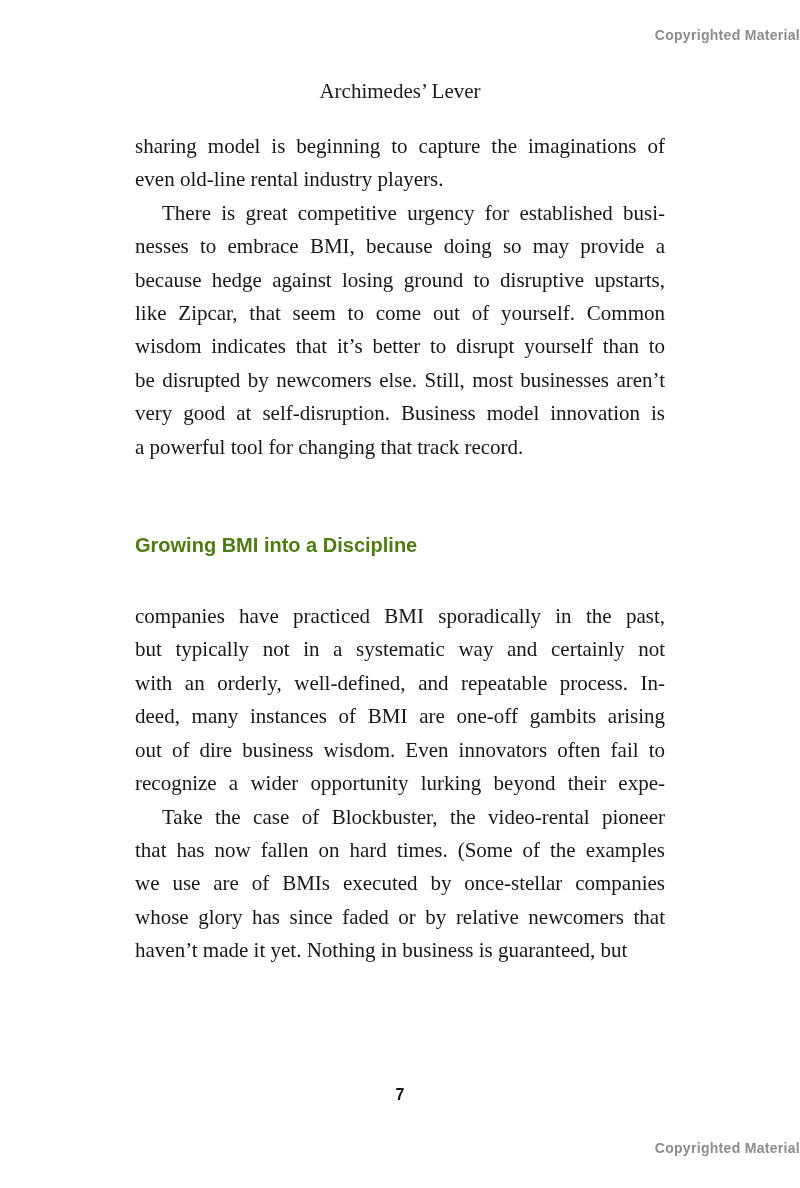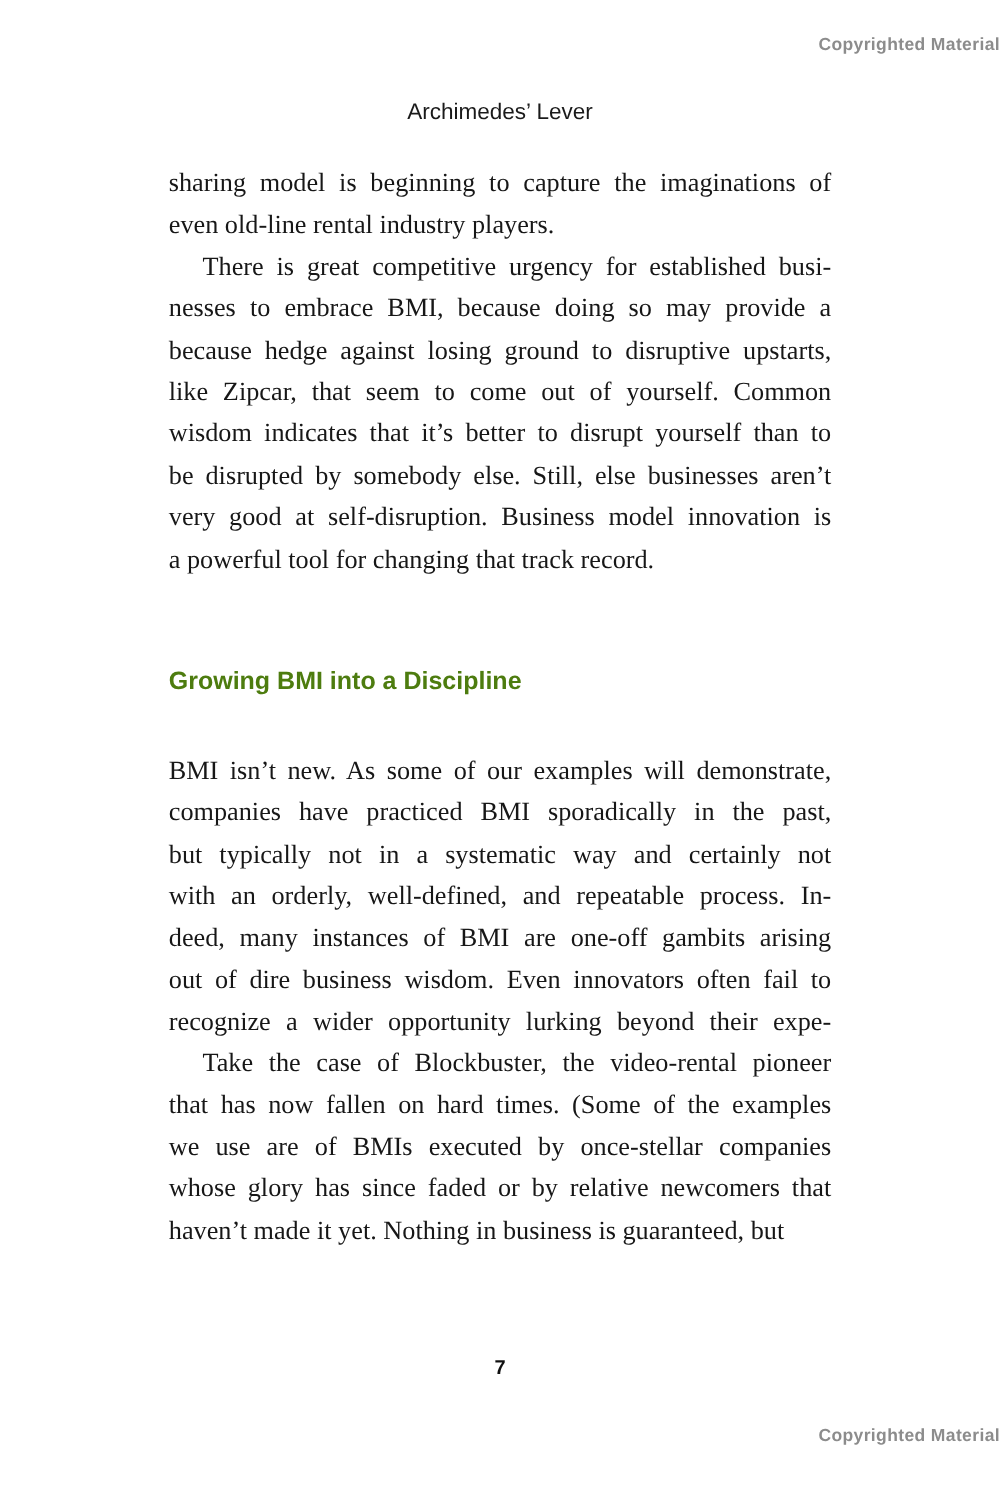--- a/index.html
+++ b/index.html
@@ -27,22 +27,22 @@
     color: #8c8c8c;
   }
   .copyright-top { top: 27px; }
   .copyright-bottom { top: 1140px; }
   .running-title {
     position: absolute;
     top: 79px;
     left: 0;
     width: 100%;
     text-align: center;
-    font-family: Liberation Sans, sans-serif;
-    font-size: 18px;
+    font-family: Liberation Serif, serif;
+    font-size: 21px;
     color: #1a1a1a;
   }
   .content {
     position: absolute;
     top: 130px;
     left: 135px;
     width: 530px;
     color: #171717;
     font-size: 21px;
   }
@@ -96,27 +96,26 @@
       <div class="paragraph">
         <div class="line">sharing model is beginning to capture the imaginations of</div>
         <div class="line line-last">even old-line rental industry players.</div>
       </div>
       <div class="paragraph">
         <div class="line line-indent">There is great competitive urgency for established busi-</div>
         <div class="line">nesses to embrace BMI, because doing so may provide a</div>
         <div class="line">because hedge against losing ground to disruptive upstarts,</div>
         <div class="line">like Zipcar, that seem to come out of yourself. Common</div>
         <div class="line">wisdom indicates that it’s better to disrupt yourself than to</div>
-        <div class="line">be disrupted by somebody else. Still, else businesses aren’t</div>
+        <div class="line">be disrupted by newcomers else. Still, most businesses aren’t</div>
         <div class="line">very good at self-disruption. Business model innovation is</div>
         <div class="line line-last">a powerful tool for changing that track record.</div>
       </div>
       <div class="section-heading">Growing BMI into a Discipline</div>
       <div class="paragraph">
-        <div class="line">BMI isn’t new. As some of our examples will demonstrate,</div>
         <div class="line">companies have practiced BMI sporadically in the past,</div>
         <div class="line">but typically not in a systematic way and certainly not</div>
         <div class="line">with an orderly, well-defined, and repeatable process. In-</div>
         <div class="line">deed, many instances of BMI are one-off gambits arising</div>
         <div class="line">out of dire business wisdom. Even innovators often fail to</div>
         <div class="line">recognize a wider opportunity lurking beyond their expe-</div>
       </div>
       <div class="paragraph">
         <div class="line line-indent">Take the case of Blockbuster, the video-rental pioneer</div>
         <div class="line">that has now fallen on hard times. (Some of the examples</div>

